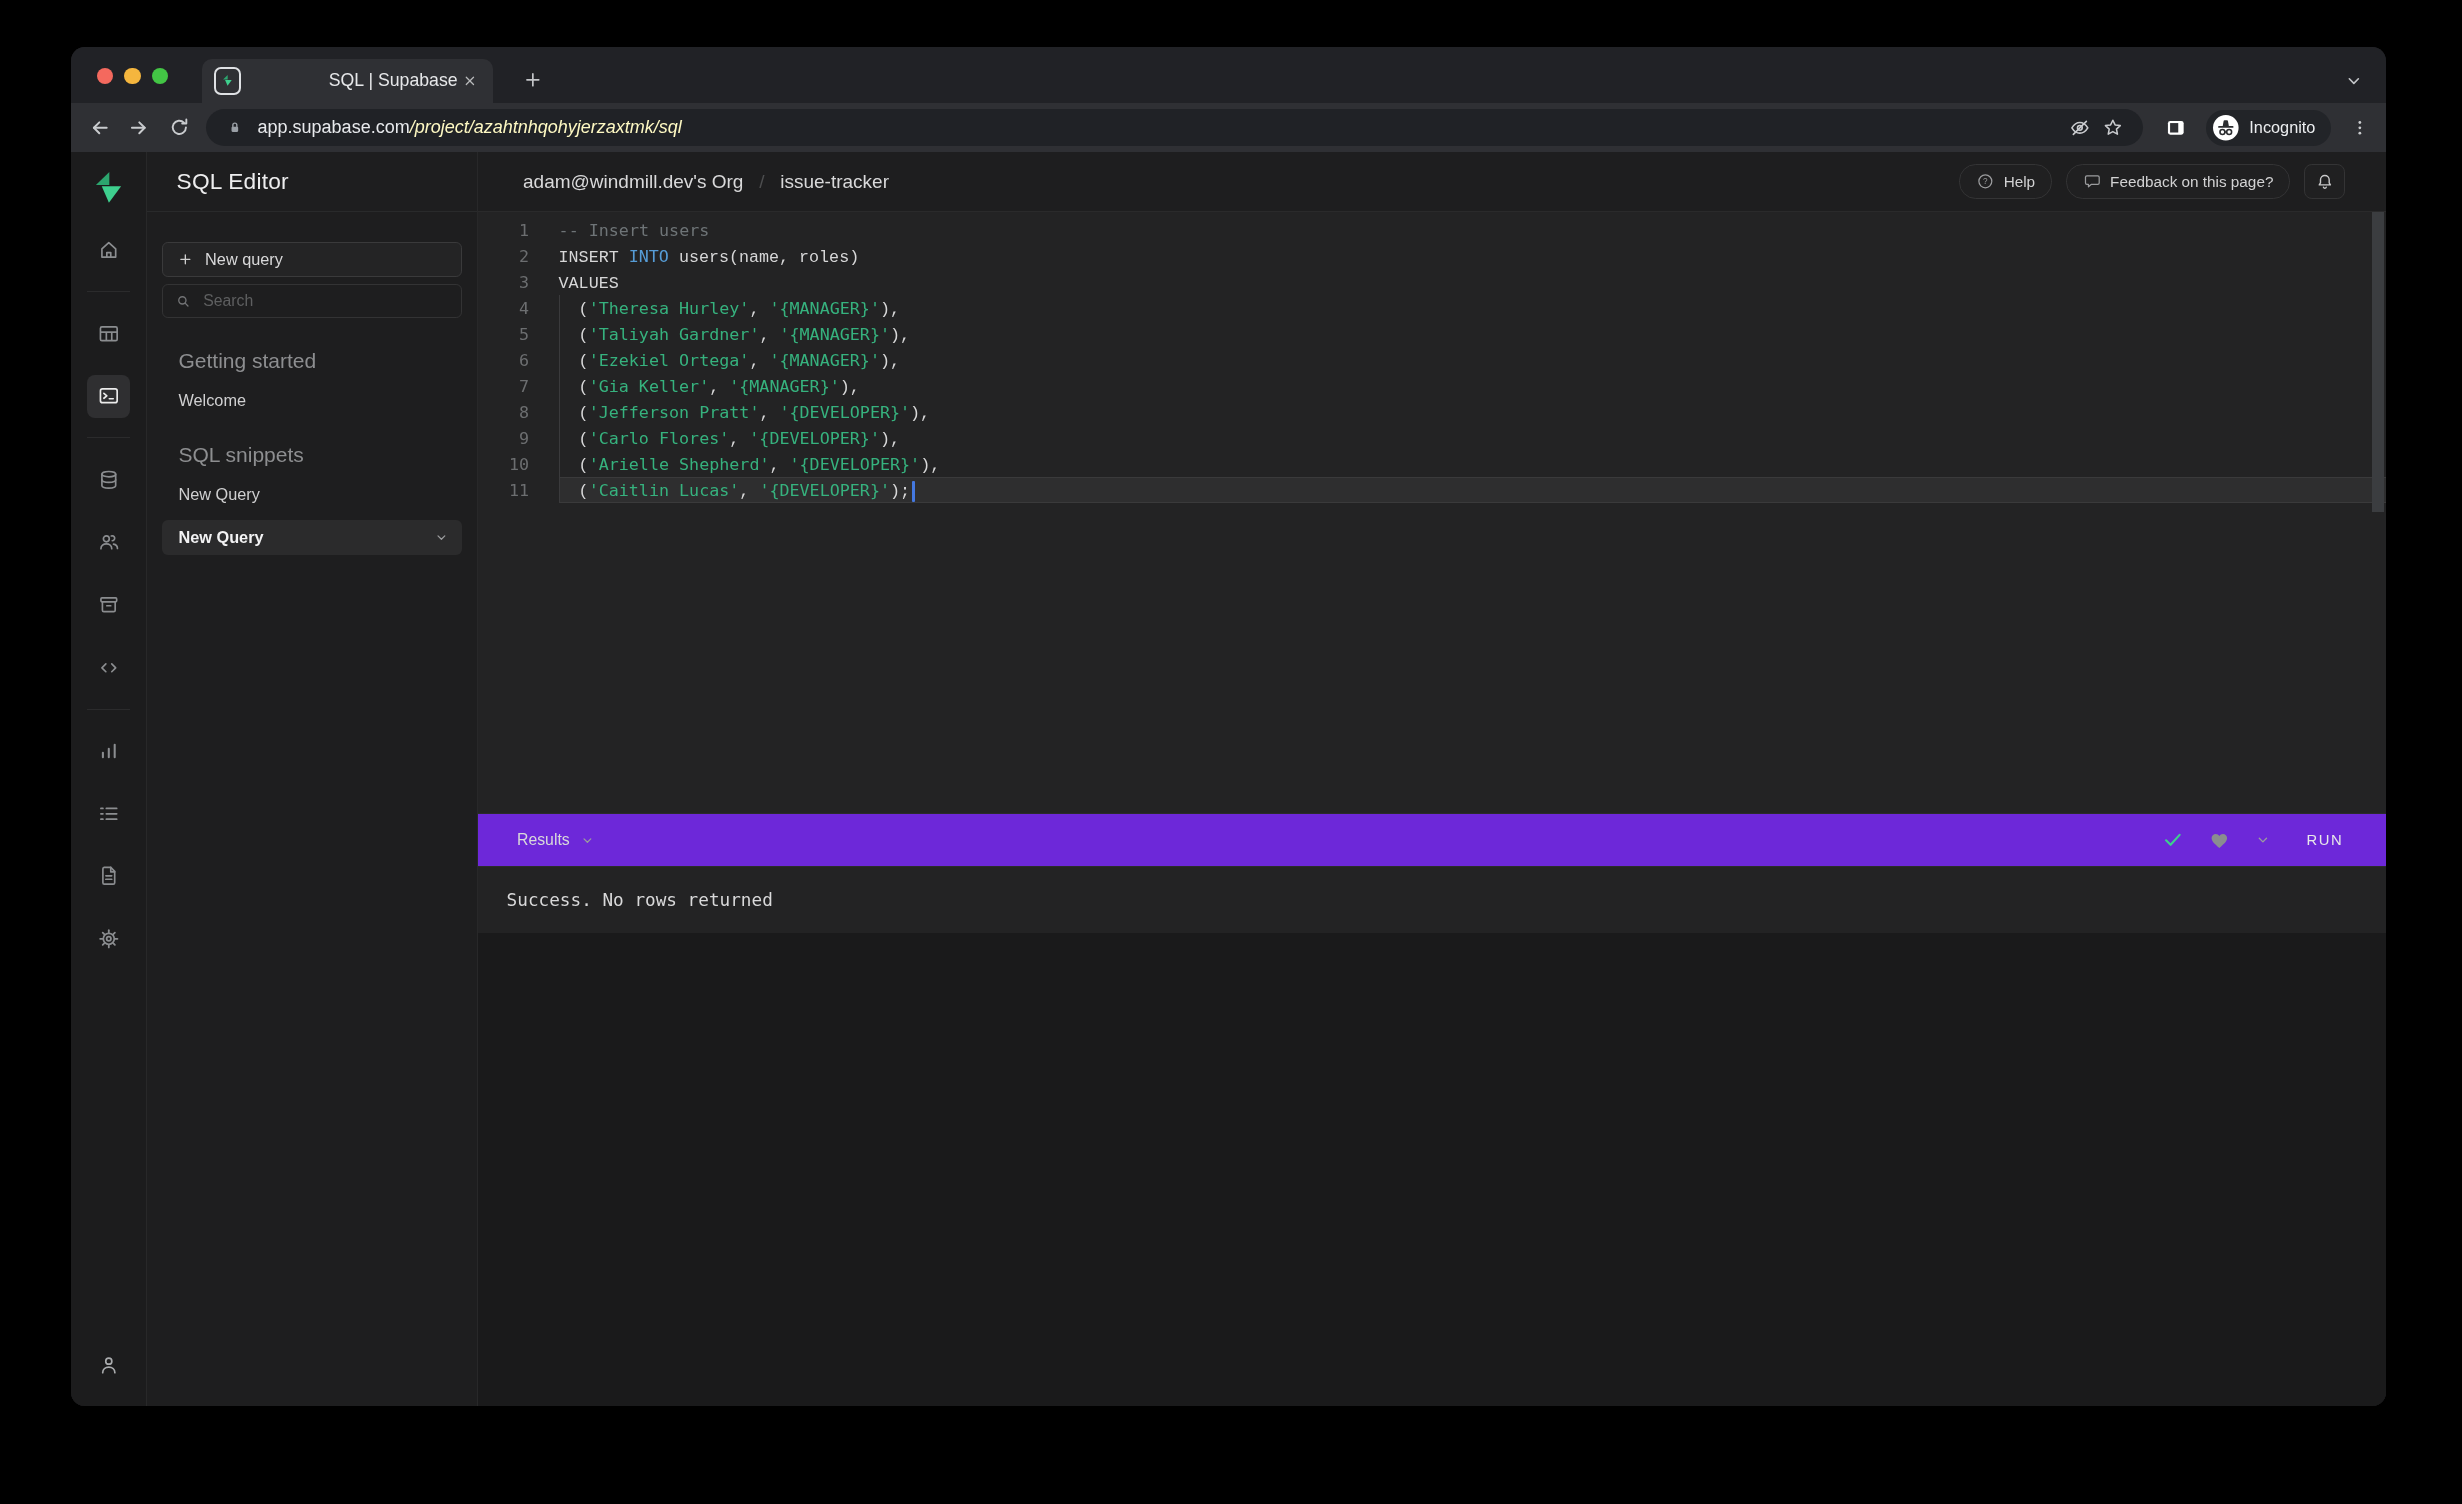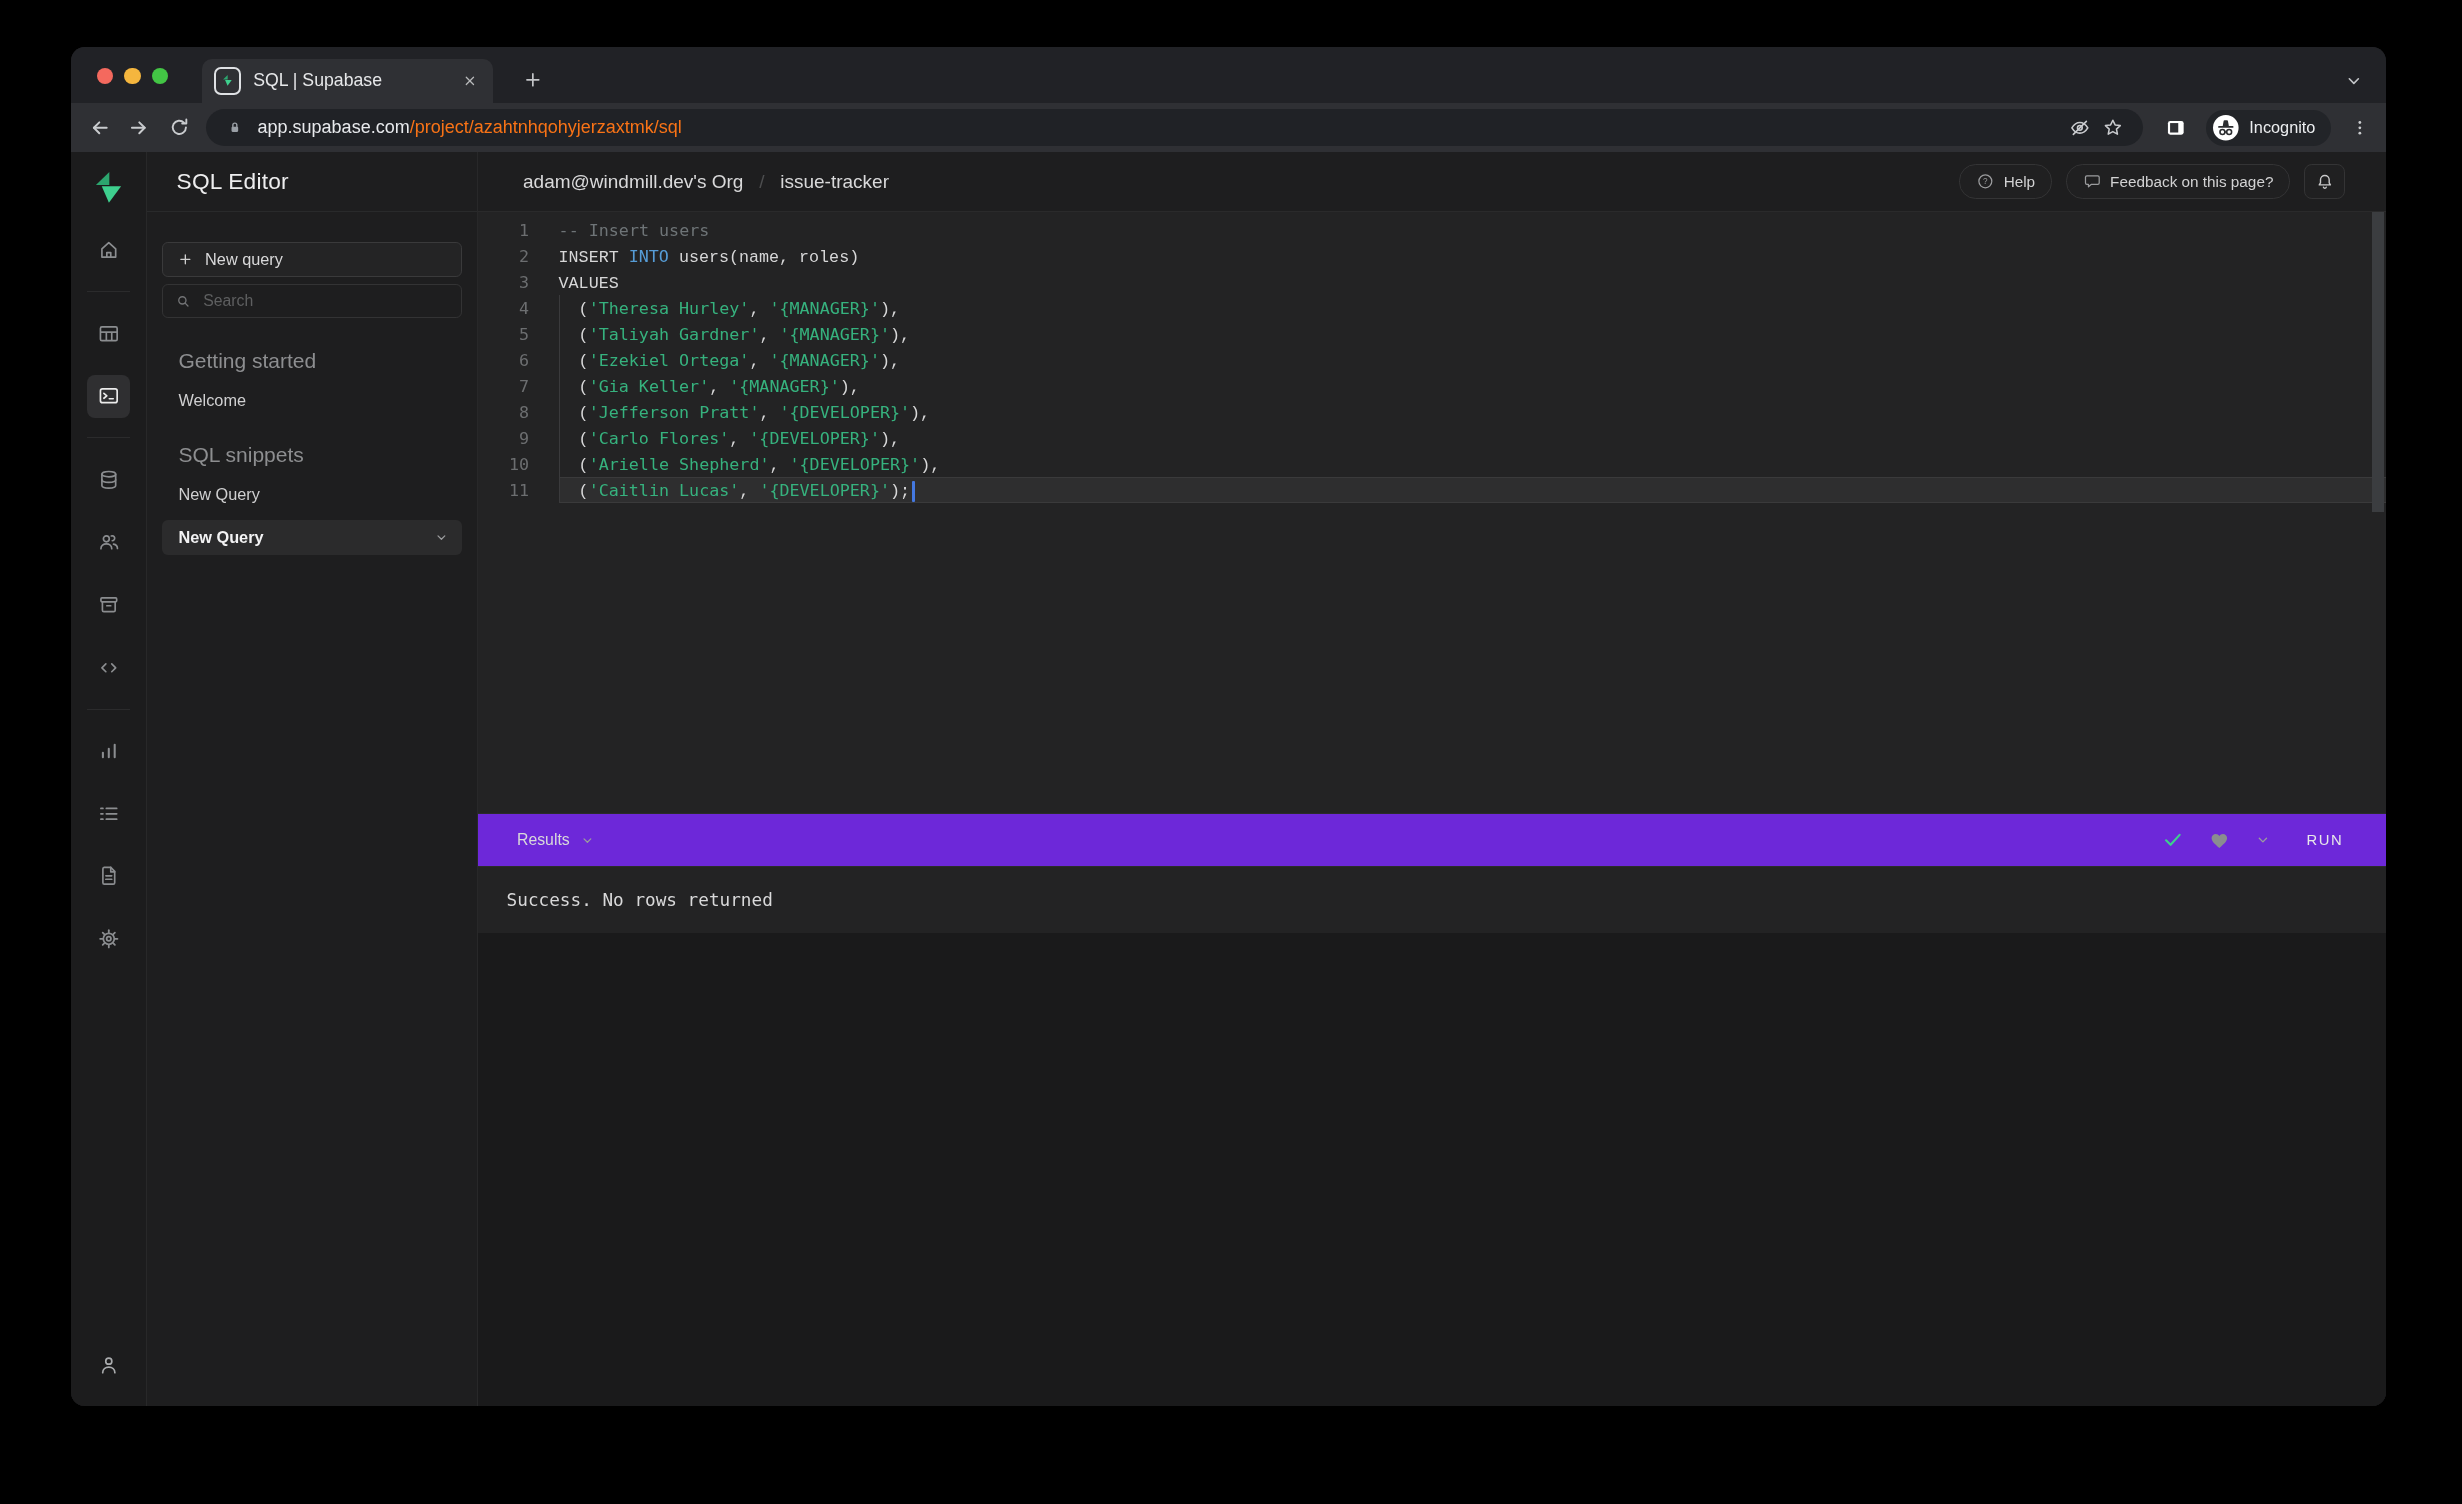--- a/index.html
+++ b/index.html
@@ -10,33 +10,33 @@
 
   
   .tabstrip{position:relative;height:56px;background:#212226;}
   .traffic{position:absolute;left:25.6px;top:20.7px;display:flex;gap:10.8px;}
   .tl{width:16.7px;height:16.7px;border-radius:50%;}
   .tl.red{background:#f4695e;} .tl.yellow{background:#f5b63e;} .tl.green{background:#43c645;}
   .tab{position:absolute;left:131px;top:11.8px;width:291px;height:44px;background:#2f3034;
        border-radius:9.9px 9.9px 0 0;display:flex;align-items:center;padding:0 11.8px;box-sizing:border-box;}
   .favicon{width:23.6px;height:23.6px;border:2px solid #dfe1e4;border-radius:6.9px;display:flex;
            align-items:center;justify-content:center;flex:none;}
-  .tab-title{margin-left:11.8px;font-size:17.7px;color:#e7e8ea;flex:1;white-space:nowrap;overflow:hidden;}
+  .tab-title{margin-left:11.8px;font-size:17.7px;color:#e7e8ea;flex:1;white-space:nowrap;overflow:hidden;text-align:right;}
   .tab-close{flex:none;width:23.6px;height:23.6px;display:flex;align-items:center;justify-content:center;}
   .newtab{position:absolute;left:445px;top:16.7px;width:33px;height:33px;display:flex;align-items:center;justify-content:center;border-radius:50%;}
   .strip-chevron{position:absolute;right:17.7px;top:18.7px;width:29.6px;height:29.6px;display:flex;align-items:center;justify-content:center;}
 
   .toolbar{position:relative;height:49px;background:#2f3034;display:flex;align-items:center;}
   .nav-btn{width:33px;height:33px;display:flex;align-items:center;justify-content:center;flex:none;border-radius:50%;}
   .nav-btn.back{margin-left:11.8px;} .nav-btn.fwd{margin-left:6.9px;} .nav-btn.reload{margin-left:6.9px;}
   .urlbar{margin-left:10.8px;height:37px;width:1937px;background:#202226;border-radius:18.7px;display:flex;
           align-items:center;padding:0 13.8px;box-sizing:border-box;}
   .url-lock{flex:none;display:flex;margin-left:5.9px;}
   .url-text{margin-left:13.8px;font-size:18px;white-space:nowrap;flex:1;overflow:hidden;}
-  .url-domain{color:#e8eaed;} .url-path{color:#f97316;}
+  .url-domain{color:#e8eaed;} .url-path{color:#fef9c3;font-style:italic;}
   .url-action{flex:none;width:33px;height:33px;display:flex;align-items:center;justify-content:center;}
   .sidepanel-btn{margin-left:15.8px;width:33px;height:33px;display:flex;align-items:center;justify-content:center;flex:none;}
   .incognito-pill{margin-left:13.8px;height:36px;border-radius:18.7px;background:#222428;display:flex;
                   align-items:center;padding:0 15.8px 0 5.9px;flex:none;}
   .incognito-label{margin-left:9.9px;font-size:16.3px;color:#eceef0;}
   .kebab{margin-left:11.8px;width:33px;height:33px;display:flex;align-items:center;justify-content:center;flex:none;}
 
   
   .app{display:flex;height:1254px;background:#1b1b1c;}
   .rail{width:75px;flex:none;background:#1c1c1d;border-right:1px solid #282829;display:flex;

